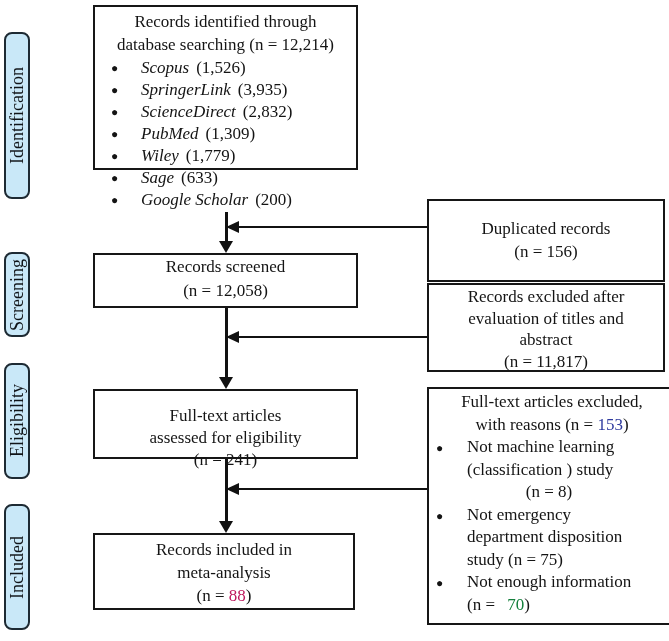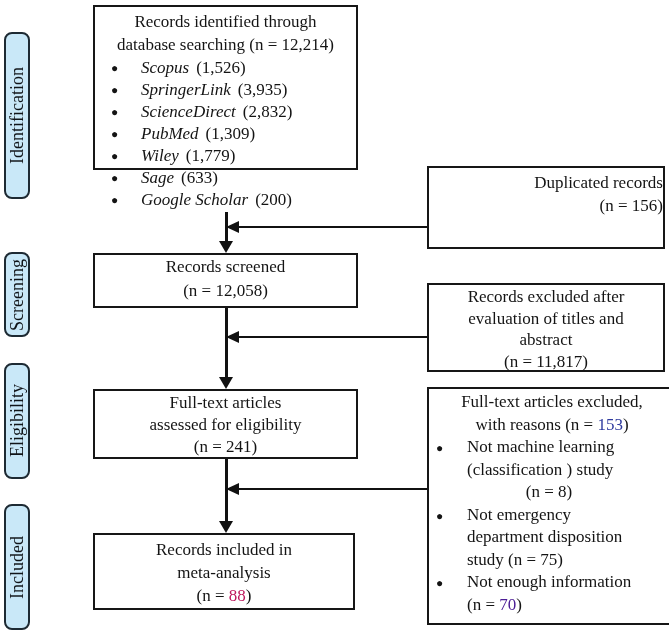--- a/index.html
+++ b/index.html
@@ -61,38 +61,38 @@
       <div class="src-row"><span class="bullet">●</span><span class="src-name">Scopus</span><span class="src-count">(1,526)</span></div>
       <div class="src-row"><span class="bullet">●</span><span class="src-name">SpringerLink</span><span class="src-count">(3,935)</span></div>
       <div class="src-row"><span class="bullet">●</span><span class="src-name">ScienceDirect</span><span class="src-count">(2,832)</span></div>
       <div class="src-row"><span class="bullet">●</span><span class="src-name">PubMed</span><span class="src-count">(1,309)</span></div>
       <div class="src-row"><span class="bullet">●</span><span class="src-name">Wiley</span><span class="src-count">(1,779)</span></div>
       <div class="src-row"><span class="bullet">●</span><span class="src-name">Sage</span><span class="src-count">(633)</span></div>
       <div class="src-row"><span class="bullet">●</span><span class="src-name">Google Scholar</span><span class="src-count">(200)</span></div>
     </div>
   </div>
 
-  <div class="box" style="left:427px;top:166px;width:238px;height:83px;padding-top:3px;line-height:23px;text-align:right;">
+  <div class="box" style="left:427px;top:199px;width:238px;height:83px;padding-top:16px;line-height:23px;">
     <div class="tline">Duplicated records</div>
     <div class="tline">(n = 156)</div>
   </div>
 
   <div class="box" style="left:93px;top:253px;width:265px;height:55px;padding-top:0;line-height:24px;">
     <div class="tline">Records screened</div>
     <div class="tline">(n = 12,058)</div>
   </div>
 
   <div class="box" style="left:427px;top:283px;width:238px;height:89px;padding-top:1px;line-height:21.5px;">
     <div class="tline">Records excluded after</div>
     <div class="tline">evaluation of titles and</div>
     <div class="tline">abstract</div>
     <div class="tline">(n = 11,817)</div>
   </div>
 
-  <div class="box" style="left:93px;top:389px;width:265px;height:70px;padding-top:1px;line-height:22px;">
+  <div class="box" style="left:93px;top:389px;width:265px;height:70px;padding-top:14px;line-height:22px;">
     <div class="tline">Full-text articles</div>
     <div class="tline">assessed for eligibility</div>
     <div class="tline">(n = 241)</div>
   </div>
 
   <div class="box" style="left:427px;top:387px;width:250px;height:238px;padding-top:2px;">
     <div class="tline">Full-text articles excluded,</div>
     <div class="tline"><span>with reasons (n = </span><span class="n-blue" style="color: rgb(46, 58, 158);">153</span><span>)</span></div>
     <div class="reasons">
       <div class="reason">
@@ -103,21 +103,21 @@
       <div class="tail">(n = 8)</div>
       <div class="reason">
         <span class="bullet">●</span>
         <div>Not emergency</div>
         <div>department disposition</div>
         <div>study (n = 75)</div>
       </div>
       <div class="reason">
         <span class="bullet">●</span>
         <div>Not enough information</div>
-        <div><span>(n = </span><span class="n-blue" style="color: #4c1d95;">70</span><span>)</span></div>
+        <div><span>(n = </span><span class="n-blue" style="color: #15803d; margin-left: 8px;">70</span><span>)</span></div>
       </div>
     </div>
   </div>
 
   <div class="box" style="left:93px;top:533px;width:262px;height:77px;padding-top:3px;line-height:23px;">
     <div class="tline">Records included in</div>
     <div class="tline">meta-analysis</div>
     <div class="tline"><span>(n = </span><span class="n-blue" style="color: #be185d;">88</span><span>)</span></div>
   </div>
 

